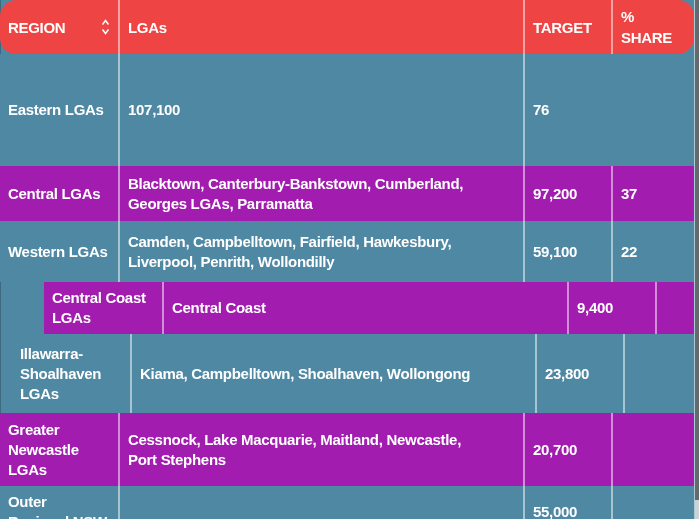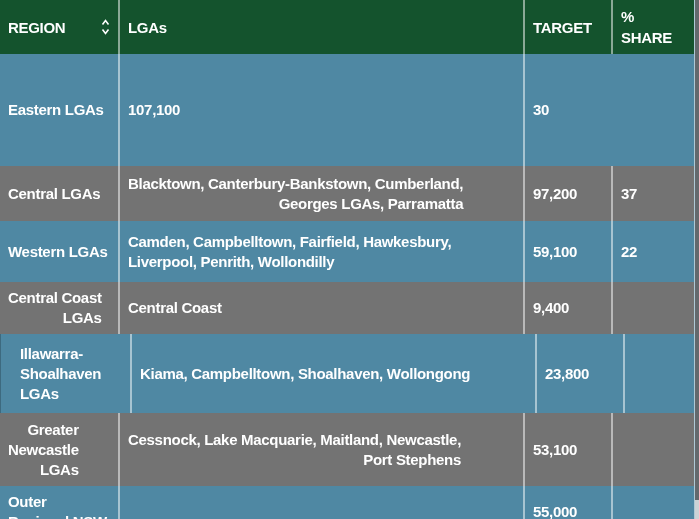--- a/index.html
+++ b/index.html
@@ -36,30 +36,31 @@
     font-size: 15px;
     line-height: 20px;
     letter-spacing: -0.3px;
   }
   .cell .txt { white-space: pre-line; }
   .col-lgas, .col-target, .col-share {
     border-left: 2px solid rgba(255,255,255,0.5);
   }
   .header-row {
     min-height: 53px;
-    background: #14532d;
+    background: #ef4444;
+    border-radius: 16px;
   }
   .header-row .cell { line-height: 21px; }
   .col-region.header-cell { justify-content: space-between; }
   .light { background: #4f88a3; }
-  .dark  { background: #737373; text-align: right; }
+  .dark  { background: #a21caf; }
   .r0 { min-height: 112px; }
   .r1 { min-height: 55px; }
   .r2 { min-height: 61px; }
-  .r3 { min-height: 50px; }
+  .r3 { min-height: 50px; margin-left: 44px; }
   .r4 { min-height: 79px; margin-left: 12px; }
   .r5 { min-height: 73px; }
   .r6 { min-height: 52px; }
   .sort-icon {
     display: flex;
     flex-direction: column;
     align-items: center;
     margin-left: 4px;
     flex: 0 0 auto;
   }
@@ -109,21 +110,21 @@
     </div>
 
     <div class="row light r0">
       <div class="cell col-region">
           <span class="txt">Eastern LGAs</span>
         </div>
       <div class="cell col-target">
           <span class="txt">107,100</span>
         </div>
       <div class="cell col-share">
-          <span class="txt">30</span>
+          <span class="txt">76</span>
         </div>
     </div>
 
     <div class="row dark r1">
       <div class="cell col-region">
           <span class="txt">Central LGAs</span>
         </div>
       <div class="cell col-lgas">
           <span class="txt">Blacktown, Canterbury-Bankstown, Cumberland,
 Georges LGAs, Parramatta</span>
@@ -189,21 +190,21 @@
       <div class="cell col-region">
           <span class="txt">Greater
 Newcastle
 LGAs</span>
         </div>
       <div class="cell col-lgas">
           <span class="txt">Cessnock, Lake Macquarie, Maitland, Newcastle,
 Port Stephens</span>
         </div>
       <div class="cell col-target">
-          <span class="txt">53,100</span>
+          <span class="txt">20,700</span>
         </div>
       <div class="cell col-share">
           <span class="txt"></span>
         </div>
     </div>
 
     <div class="row light r6">
       <div class="cell col-region">
           <span class="txt">Outer
 Regional NSW</span>

